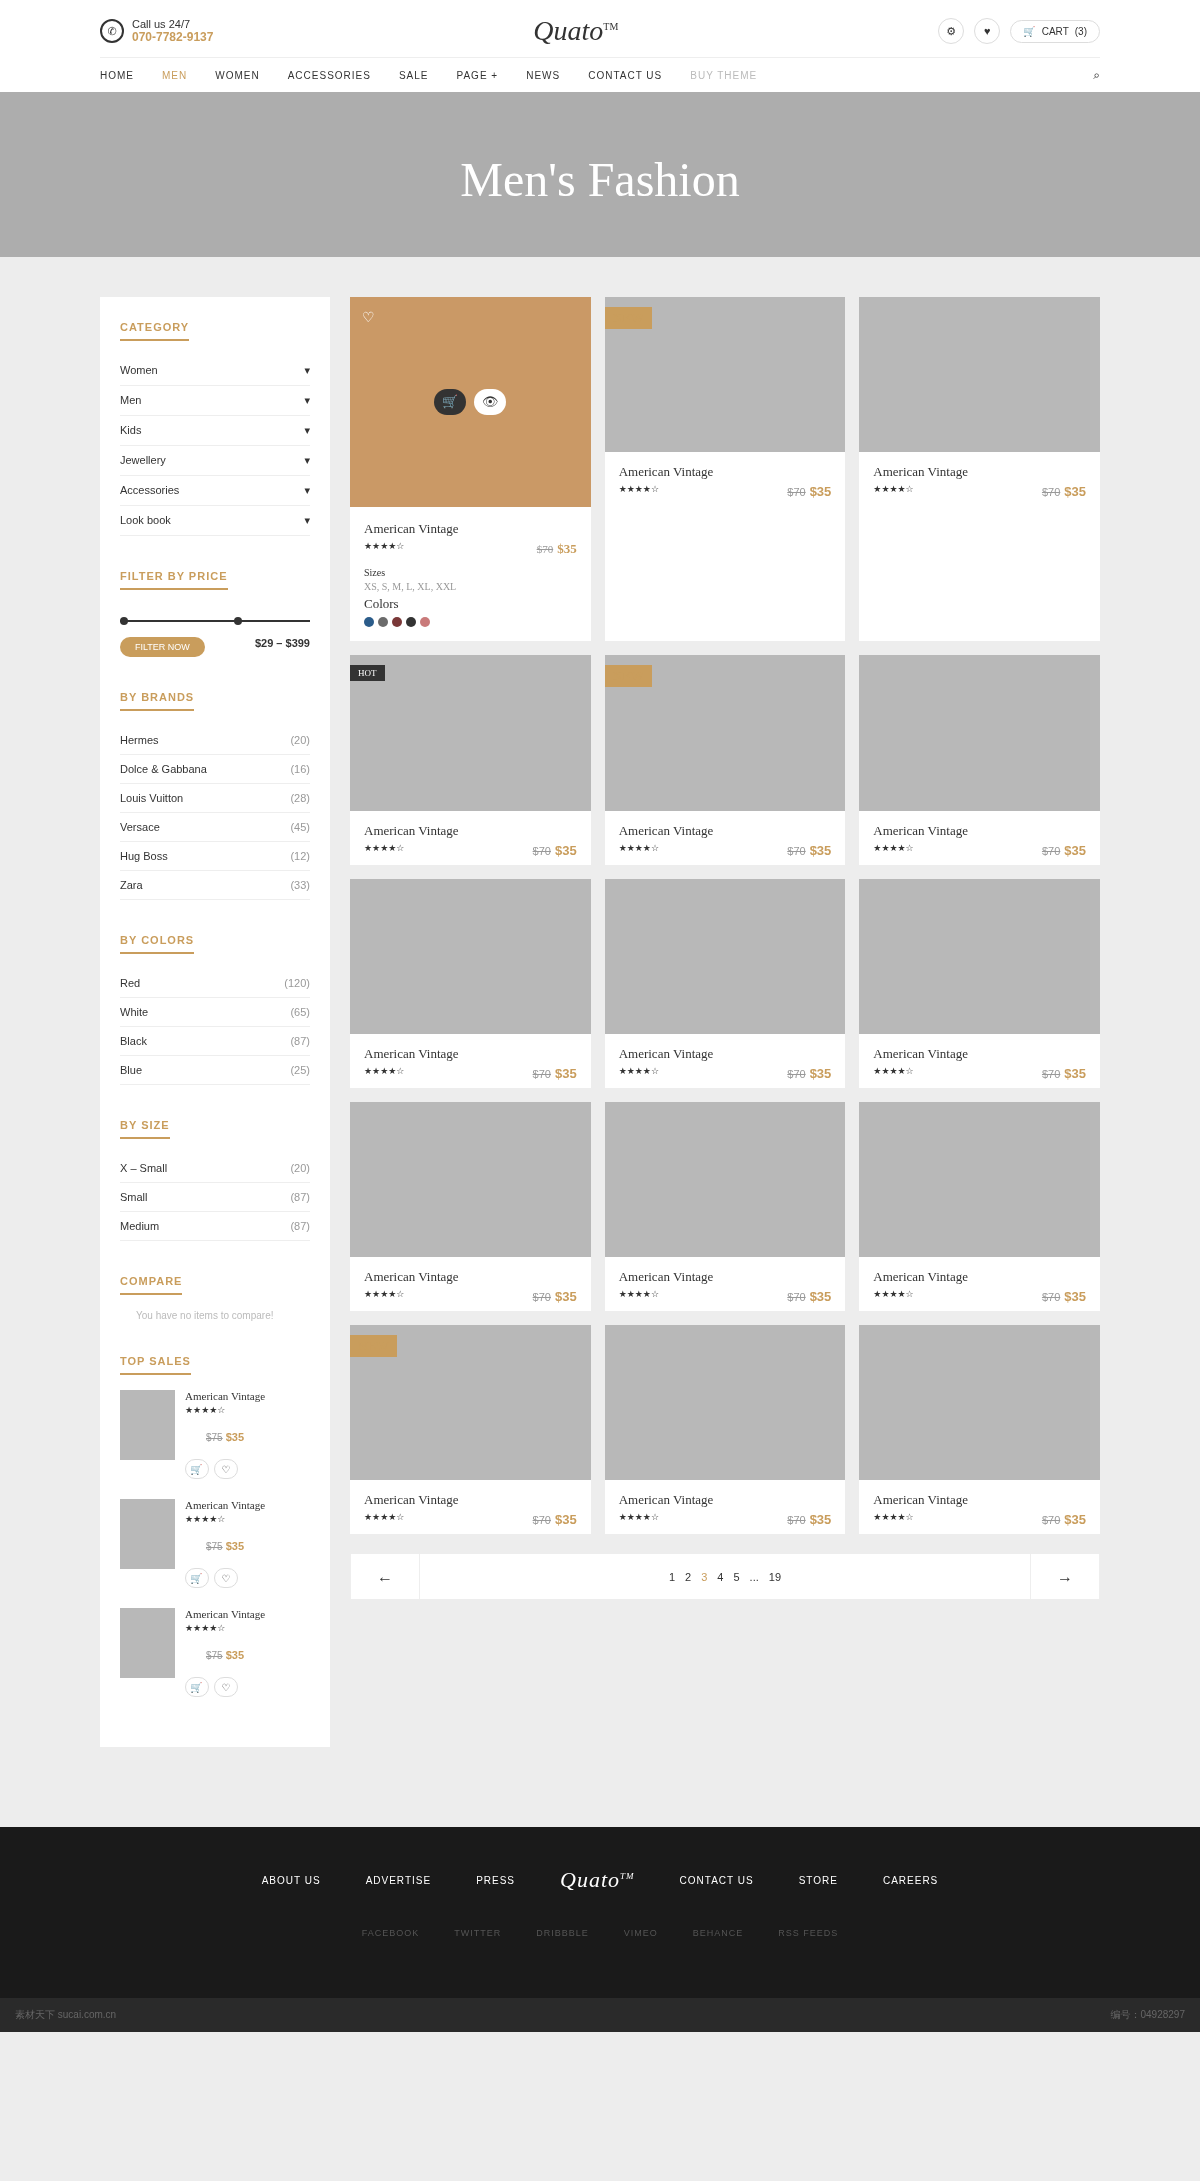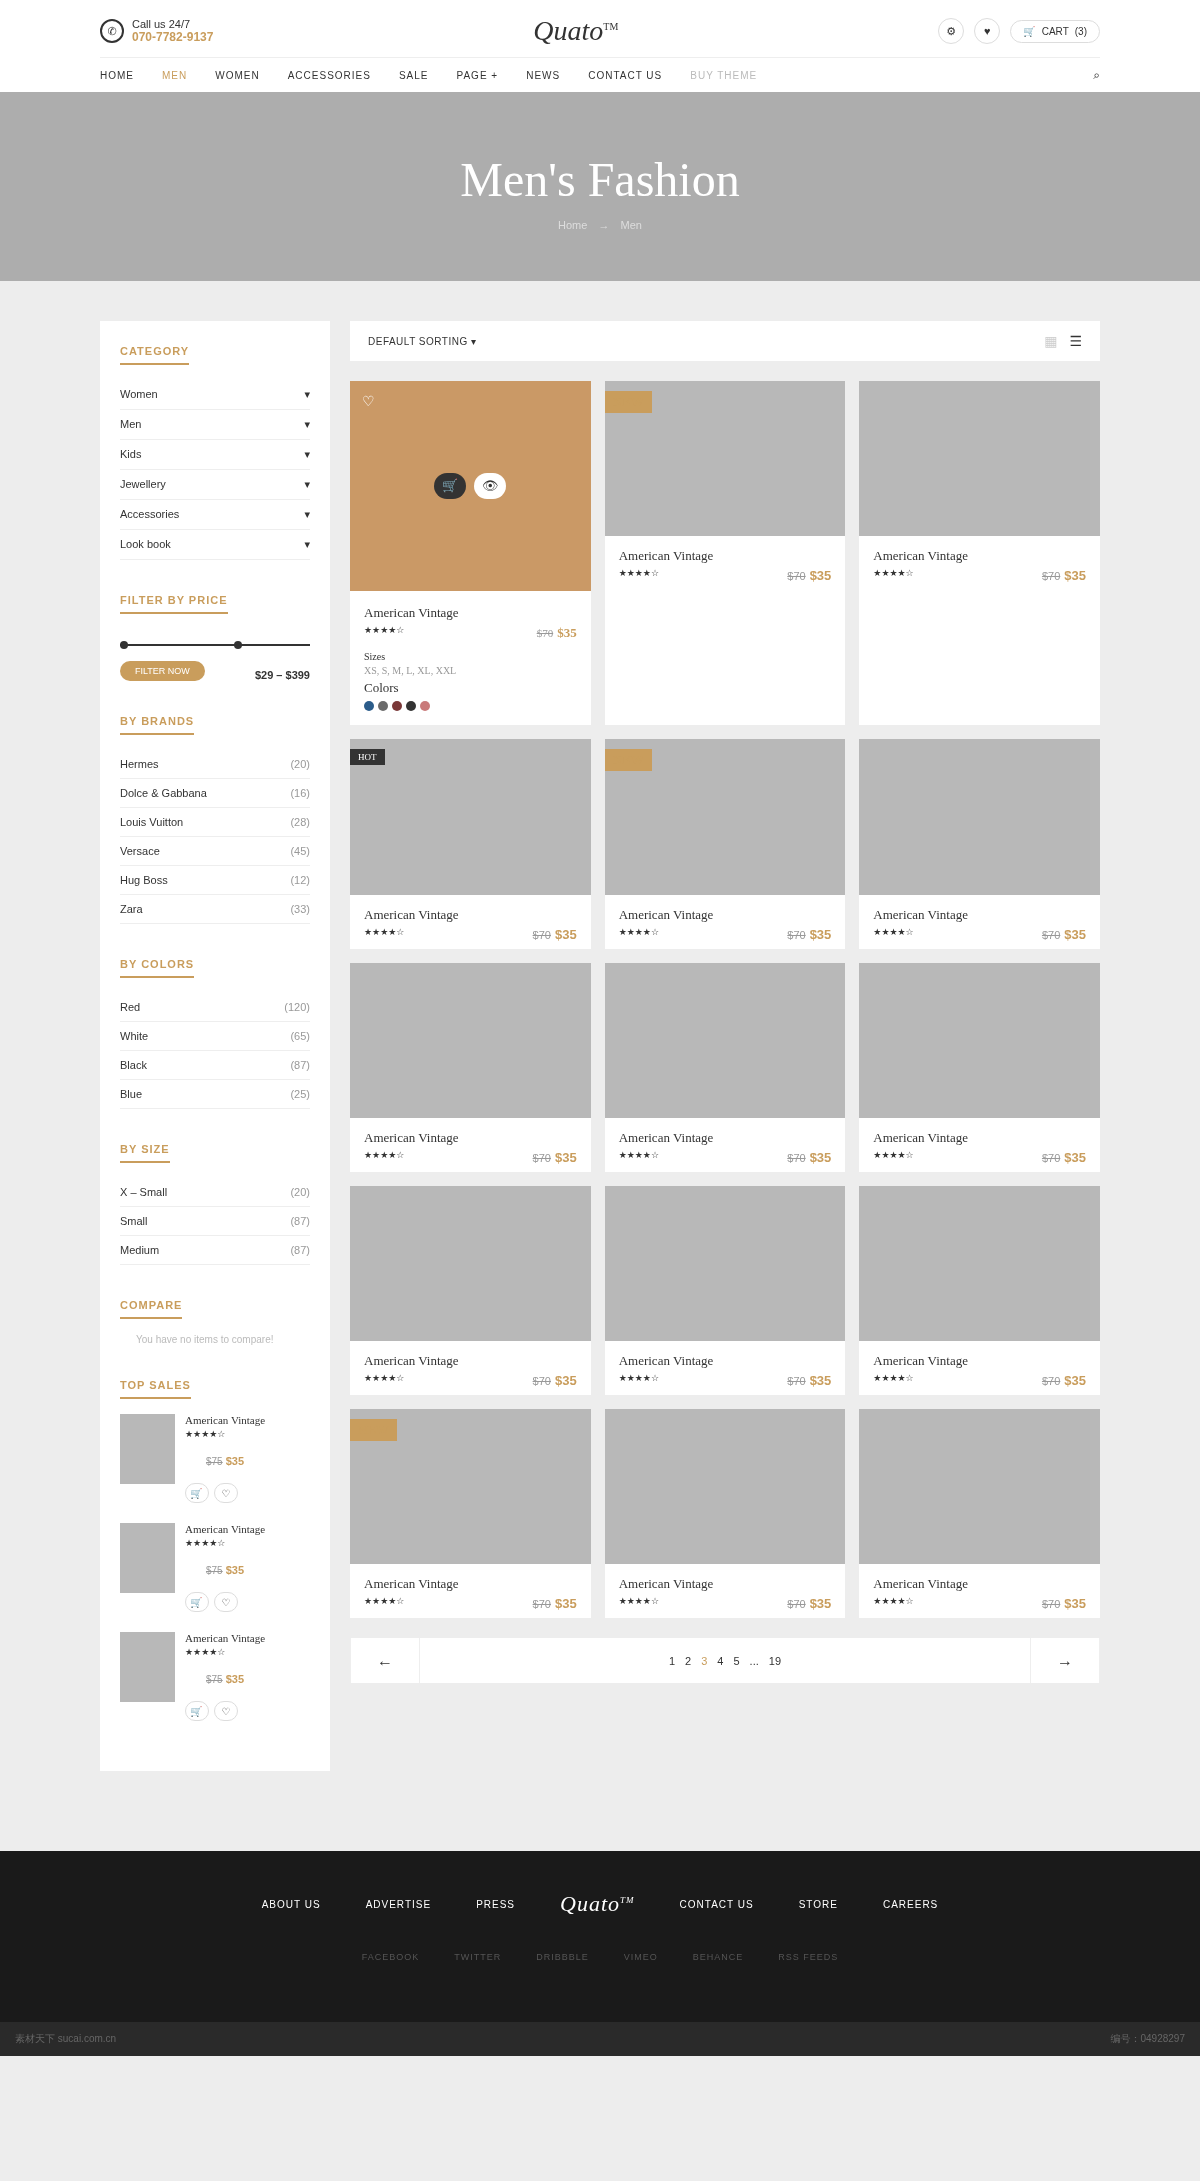--- a/index.html
+++ b/index.html
@@ -28,21 +28,21 @@
 .breadcrumb .arr{margin:0 8px;}
 .main{padding:40px 0;}
 .layout{display:flex;gap:20px;}
 .sidebar{width:230px;background:#fff;padding:20px;}
 .sb-title{color:#c99d5c;font-size:11px;letter-spacing:1px;font-weight:bold;padding-bottom:6px;display:inline-block;border-bottom:2px solid #c99d5c;margin-bottom:15px;}
 .sb-section{margin-bottom:30px;}
 .cat-list{list-style:none;}
 .cat-list li{display:flex;justify-content:space-between;font-size:11px;padding:8px 0;border-bottom:1px solid #eee;cursor:pointer;}
 .price-slider{height:2px;background:#333;margin:15px 0;position:relative;}
 .slider-dot{width:8px;height:8px;background:#333;border-radius:50%;position:absolute;top:-3px;}
-.filter-row{display:flex;justify-content:space-between;align-items:flex-end;margin-top:12px;}
+.filter-row{display:flex;justify-content:space-between;align-items:flex-start;margin-top:12px;}
 .filter-btn{background:#c99d5c;color:#fff;border:none;border-radius:12px;padding:5px 15px;font-size:9px;cursor:pointer;}
 .price-range{font-size:11px;font-weight:bold;}
 .filter-list{list-style:none;}
 .filter-list li{display:flex;justify-content:space-between;font-size:11px;padding:8px 0;border-bottom:1px solid #eee;cursor:pointer;}
 .filter-list .count{color:#999;}
 .compare-msg{font-size:10px;color:#bbb;margin-left:16px;}
 .top-sale{display:flex;gap:10px;margin-bottom:20px;}
 .ts-img{width:55px;height:70px;background:#b8b8b8;}
 .ts-info{font-size:11px;}
 .ts-stars{color:#333;font-size:9px;margin:3px 0;}
@@ -124,25 +124,20 @@
         <a>CONTACT US</a>
         <a class="muted">BUY THEME</a>
       </div>
       <div class="search-ic">⌕</div>
     </div>
   </div>
 </div>
 
 <div class="hero">
   <h1>Men's Fashion</h1>
-  <div class="breadcrumb sans">
-    <span>Home</span>
-    <span class="arr">→</span>
-    <span>Men</span>
-  </div>
 </div>
 
 <div class="main">
   <div class="container layout">
     <aside class="sidebar sans">
       <div class="sb-section">
         <div class="sb-title">CATEGORY</div>
         <ul class="cat-list" id="cat-list">
             <li>
               <span>Women</span>
@@ -289,27 +284,20 @@
         <div class="ts-btn">🛒</div>
         <div class="ts-btn">♡</div>
       </div>
     </div>
   </div>
           </div>
       </div>
     </aside>
 
     <div class="content">
-      <div class="toolbar sans">
-        <div class="sort">DEFAULT SORTING  ▾</div>
-        <div class="view-toggle">
-          <span style="color:#ccc">▦</span>
-          <span>☰</span>
-        </div>
-      </div>
       <div class="grid" id="product-grid">
           <div class="card featured">
       <div class="card-img">
         <div class="heart-ic">♡</div>
         <div class="hover-actions">
           <div class="hov-btn dark">🛒</div>
           <div class="hov-btn light">👁</div>
         </div>
       </div>
       <div class="card-body">

